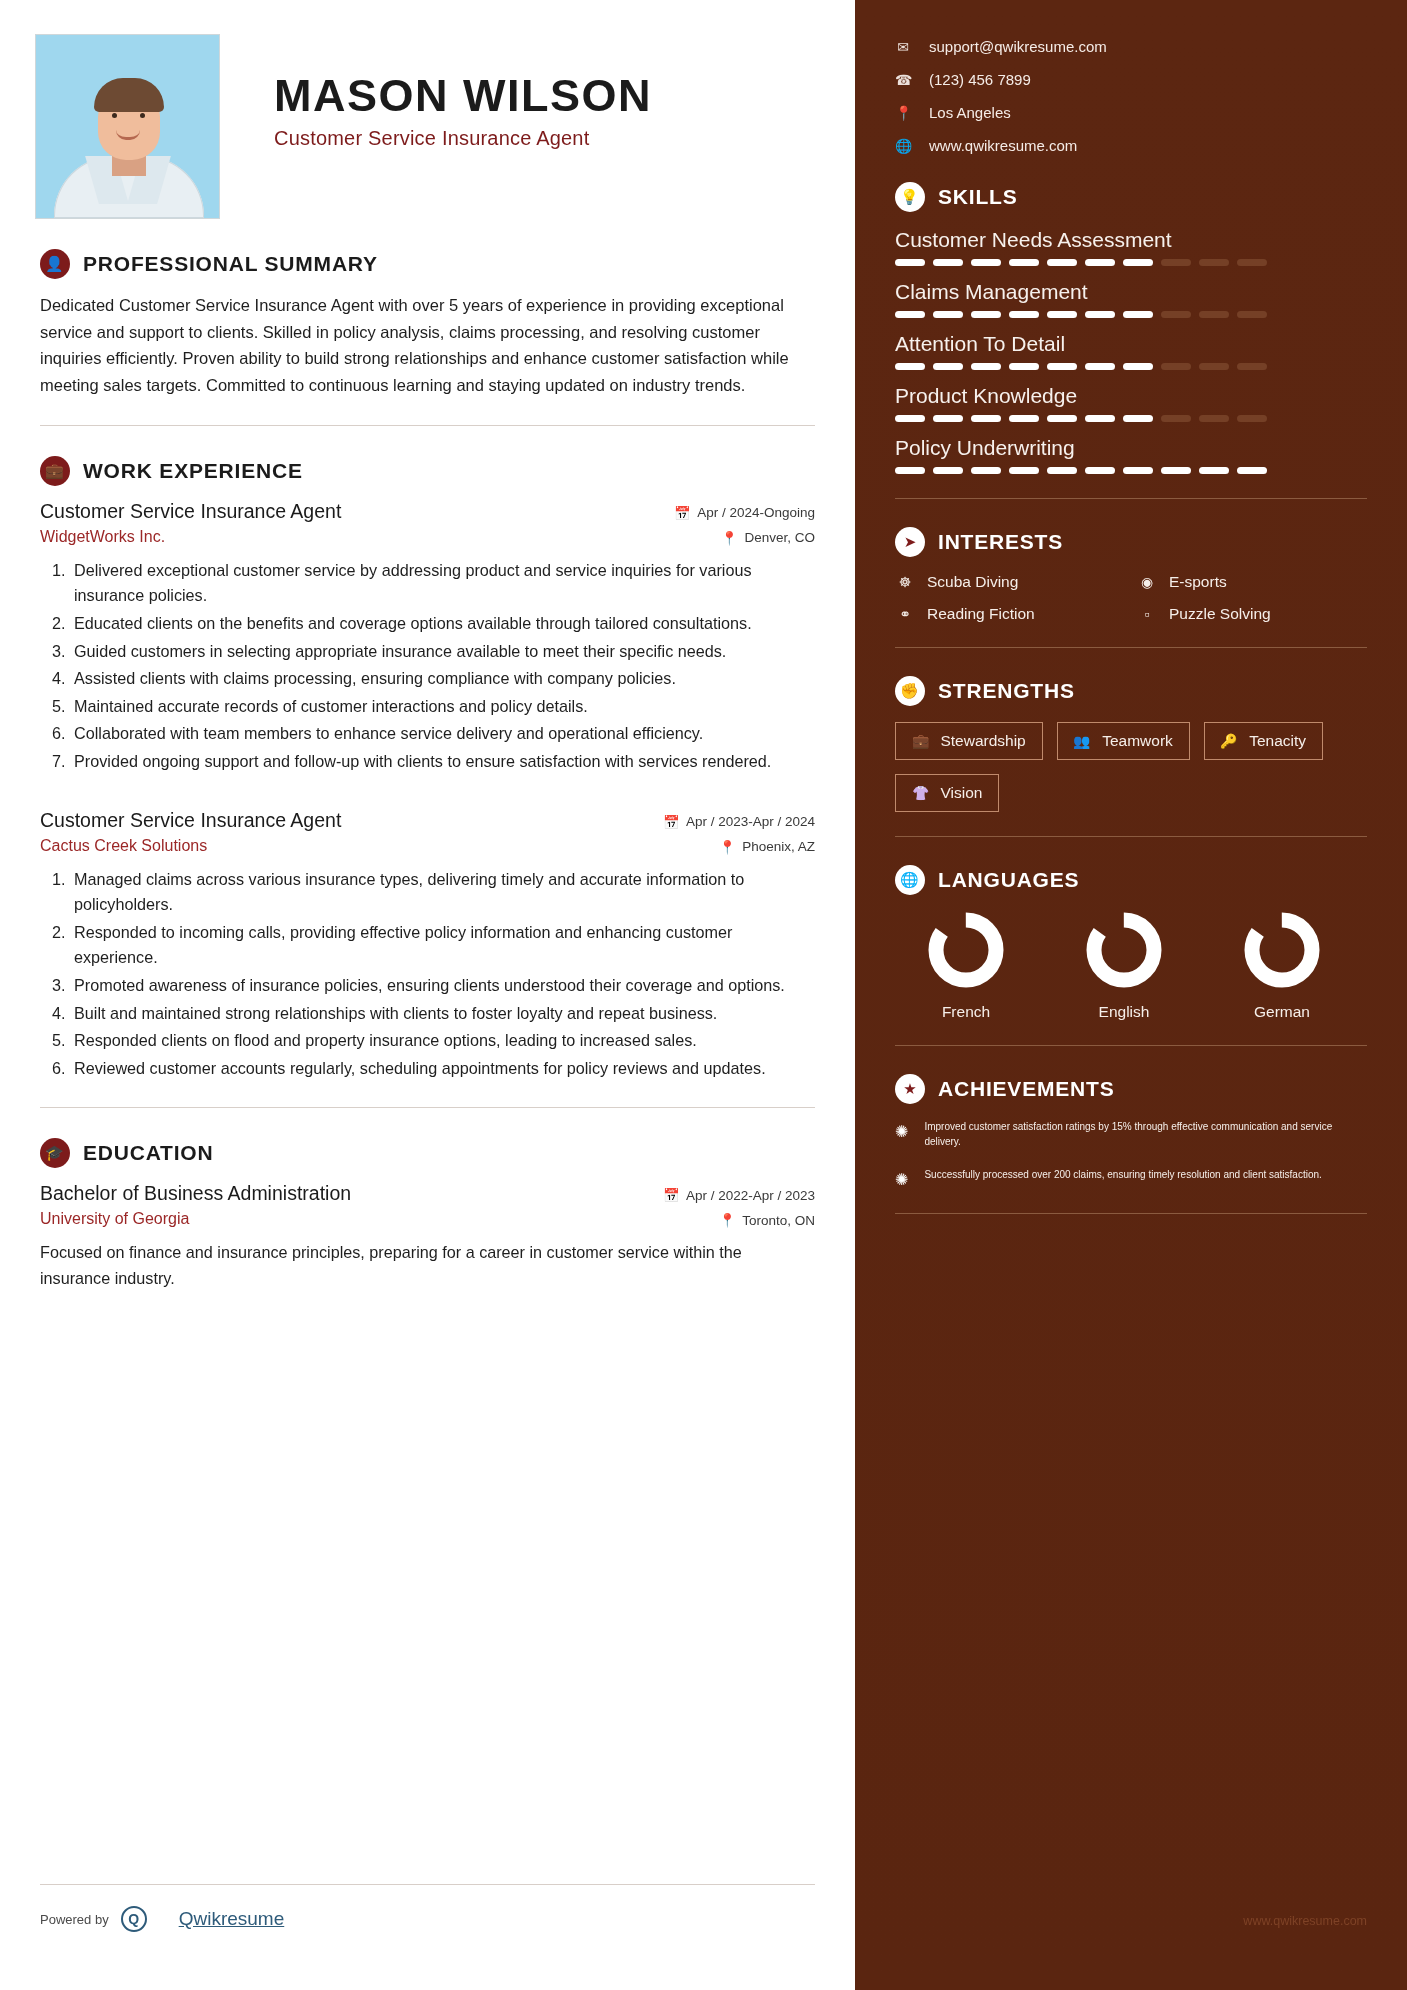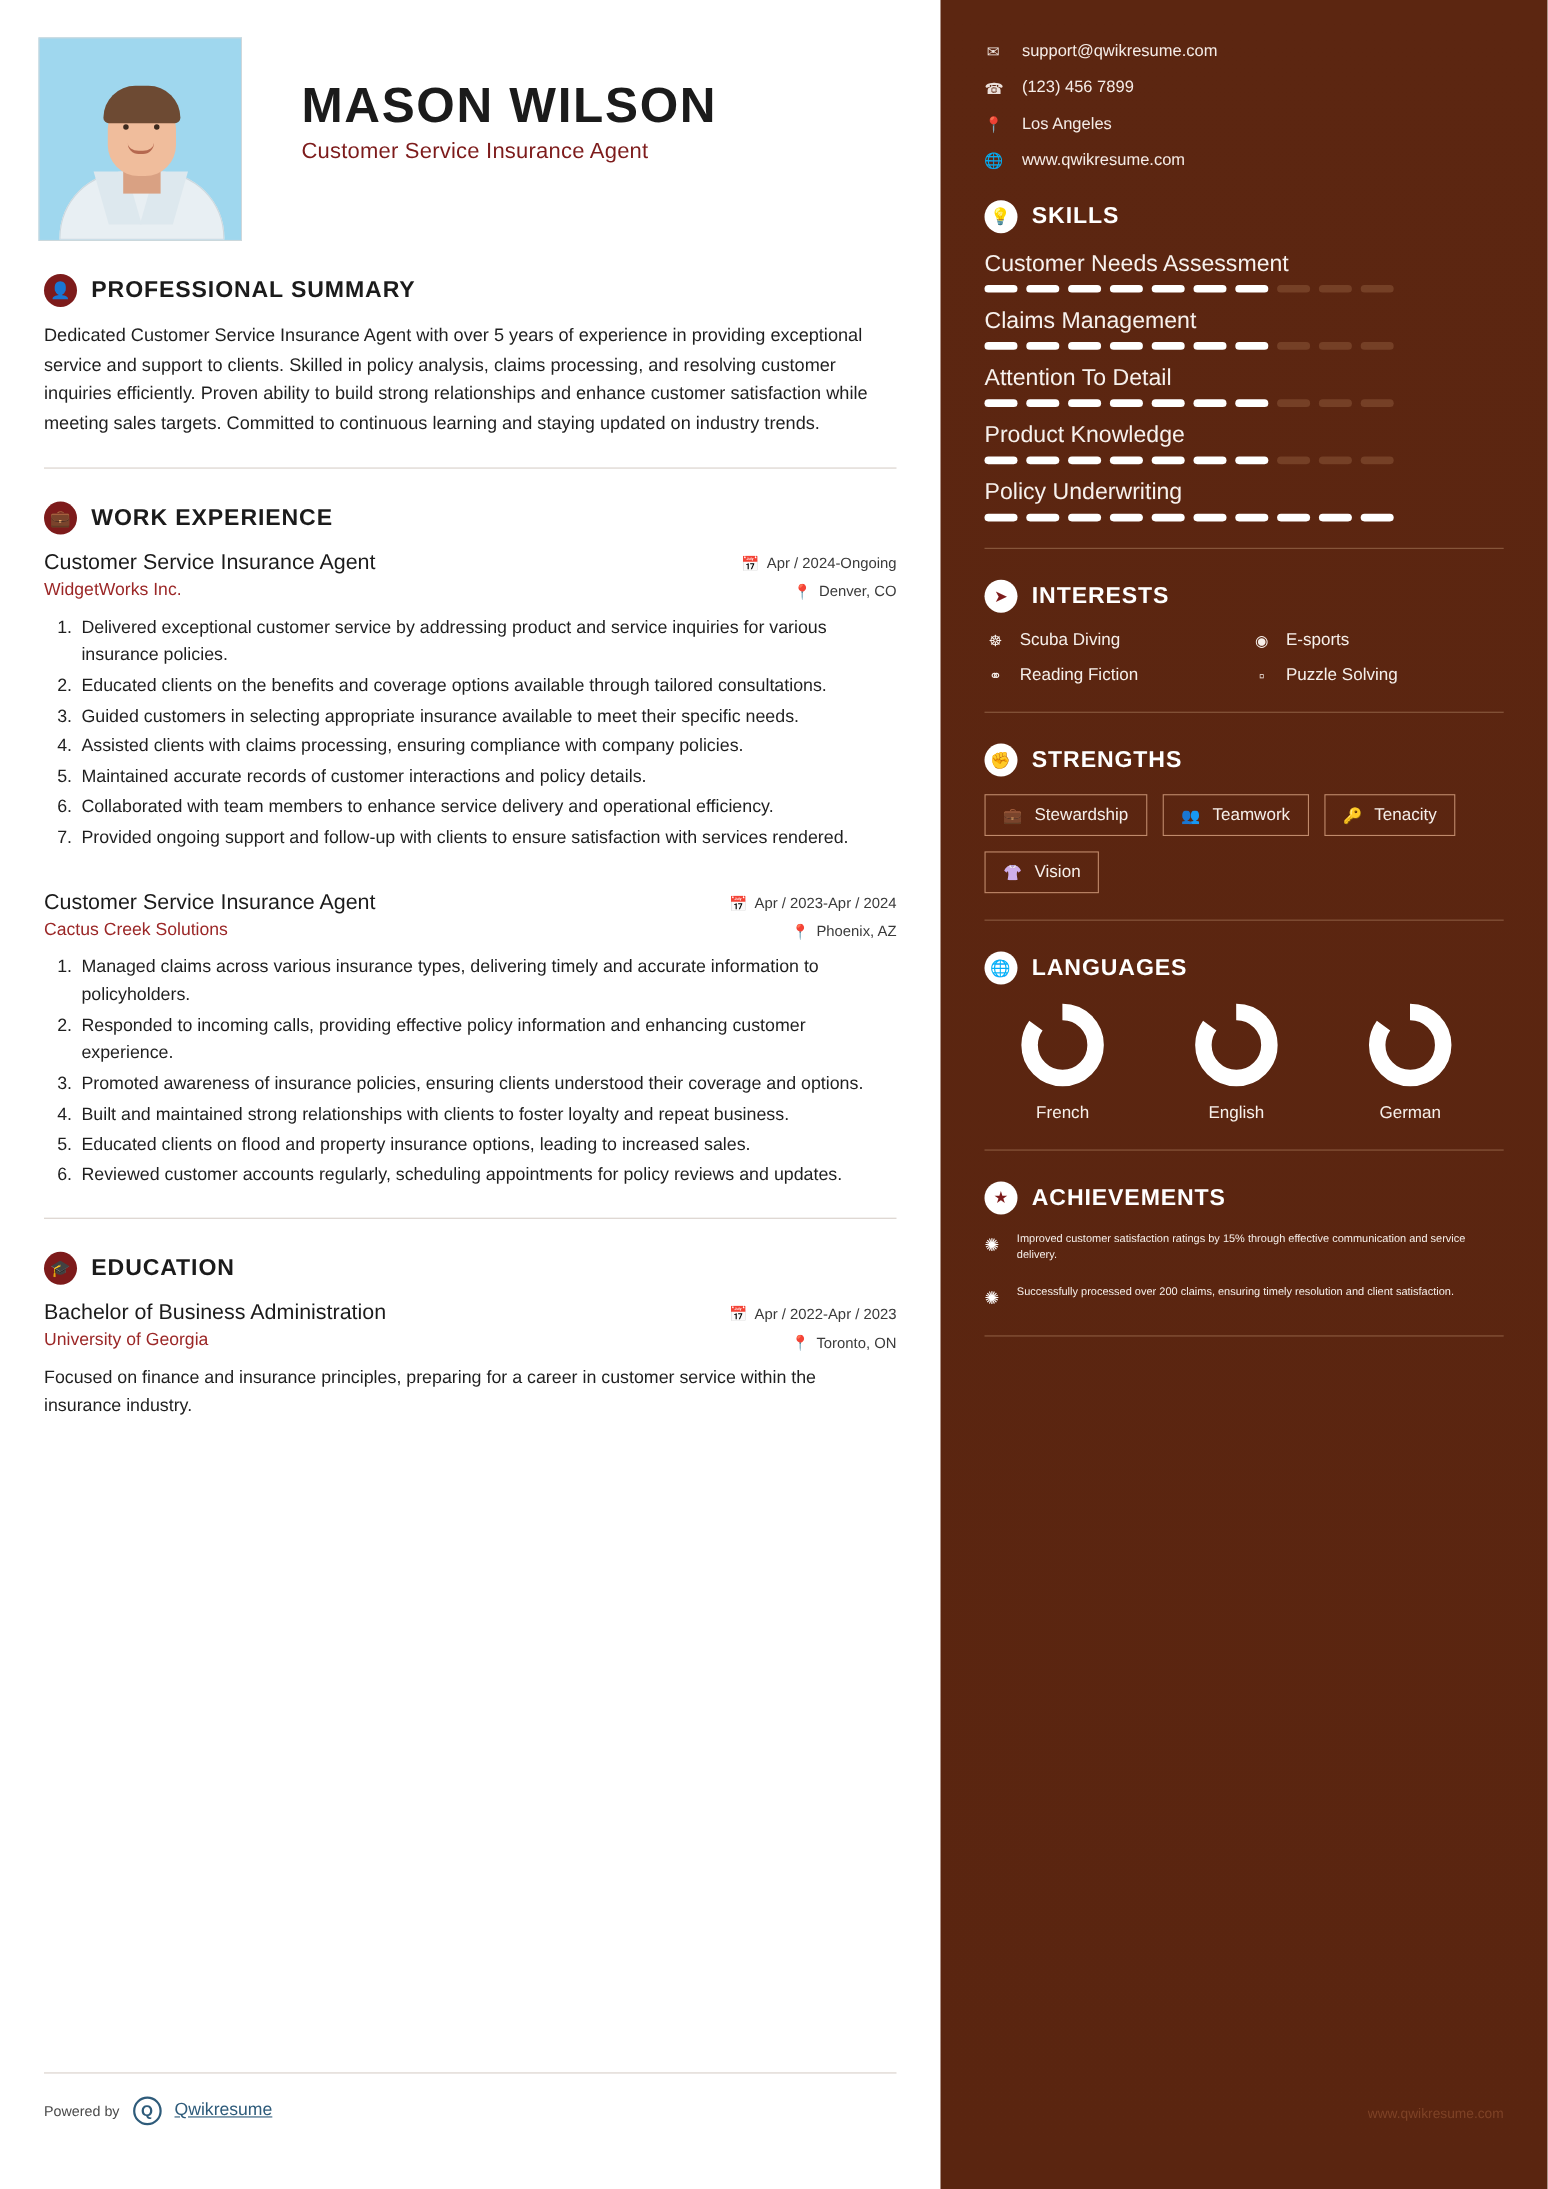--- a/index.html
+++ b/index.html
@@ -132,21 +132,21 @@
     position: absolute; left: 40px; bottom: 58px; display: flex; align-items: center; gap: 12px;
     width: 775px;
   }
   .footer .line { position: absolute; top: -22px; left: 0; right: 0; border-top: 1px solid #d8cfc9; }
   .footer .pw { font-size: 13px; color: #4a4a4a; }
   .footer .qmark {
     width: 26px; height: 26px; border-radius: 50%; border: 2px solid #2e5b7a;
     color: #2e5b7a; font-size: 14px; display: flex; align-items: center; justify-content: center;
     font-weight: 700;
   }
-  .footer .brand { font-size: 16px; color: #2e5b7a; text-decoration: underline; }
+  .footer .brand { font-size: 19px; color: #2e5b7a; text-decoration: underline; margin-left: 20px; }
 
   
   .right {
     width: 552px;
     height: 1990px;
     background: #5a2510;
     background: linear-gradient(180deg,#5c2611 0%, #5a2510 100%);
     color: #fff;
     padding: 28px 40px 0 40px;
     position: relative;
@@ -272,21 +272,21 @@
           <div class="job-meta">
             <span>📍</span>
             <span>Phoenix, AZ</span>
           </div>
         </div>
         <ol class="bullets">
           <li>Managed claims across various insurance types, delivering timely and accurate information to policyholders.</li>
           <li>Responded to incoming calls, providing effective policy information and enhancing customer experience.</li>
           <li>Promoted awareness of insurance policies, ensuring clients understood their coverage and options.</li>
           <li>Built and maintained strong relationships with clients to foster loyalty and repeat business.</li>
-          <li>Educated clients on flood and property insurance options, leading to increased sales.</li>
+          <li>Responded clients on flood and property insurance options, leading to increased sales.</li>
           <li>Reviewed customer accounts regularly, scheduling appointments for policy reviews and updates.</li>
         </ol>
       </div>
     </div>
 
     <hr class="hr">
 
     <div class="section">
       <div class="sec-head">
         <div class="badge">🎓</div>

